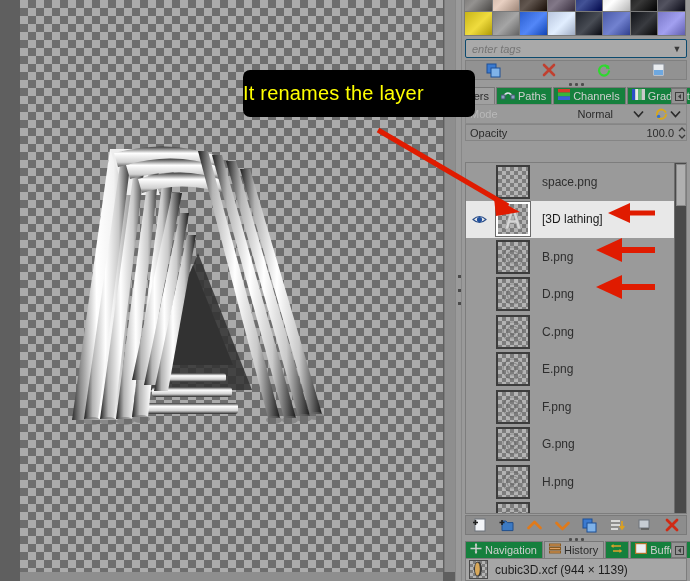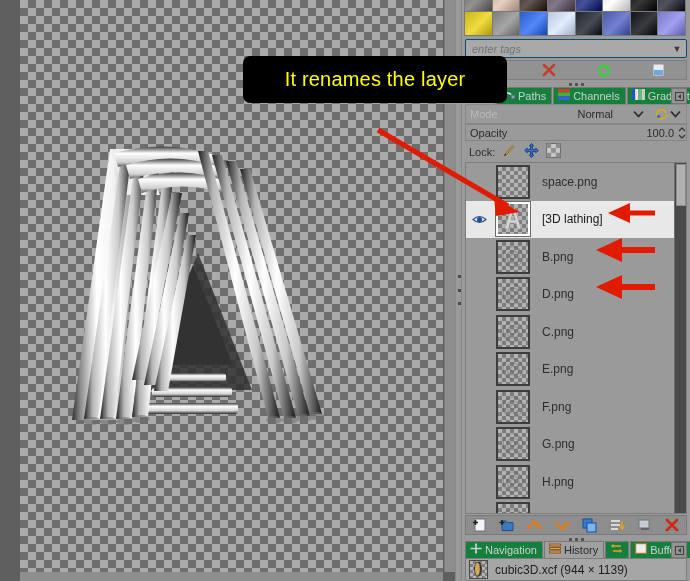--- a/index.html
+++ b/index.html
@@ -26,23 +26,23 @@
     background-size: 16px 16px;
     background-position: 0 0, 8px 8px;
     background-color: #ababab;
   }
   #canvas-art {
     position: absolute; left: 28px; top: 135px; width: 290px; height: 330px;
   }
 
   
   #callout {
-    position: absolute; left: 243px; top: 56px; width: 264px; height: 47px;
+    position: absolute; left: 243px; top: 70px; width: 232px; height: 47px;
     background: #000; border-radius: 7px;
-    display: flex; align-items: center; justify-content: center;
+    display: flex; align-items: center; justify-content: flex-start;
     color: #ffff00; font-size: 20px; letter-spacing: .2px;
     z-index: 40;
   }
 
   
   #arrow-layer { position: absolute; left:0; top:0; width:690px; height:581px; z-index: 45; pointer-events:none; }
 
   
   #dock {
     position: absolute; left: 462px; top: 0; width: 228px; height: 581px;
@@ -443,44 +443,20 @@
     <span id="opacity-label">Opacity</span>
     <span id="opacity-value">100.0</span>
     <span id="opacity-spin">
       <svg width="8" height="14" viewBox="0 0 8 14">
           <path d="M1 5 L4 2 L7 5" stroke="#3a3a3a" stroke-width="1.3" fill="none"></path>
           <path d="M1 9 L4 12 L7 9" stroke="#3a3a3a" stroke-width="1.3" fill="none"></path>
         </svg>
     </span>
   </div>
 
-  <div id="lock-row">
-    <span id="lock-label">Lock:</span>
-    <span>
-      <svg width="15" height="15" viewBox="0 0 15 15">
-          <path d="M2 13 L4.5 11.5 L12 3.5 L11 2.5 L3.5 10.5 Z" fill="#d4a23a" stroke="#8a6a1e"></path>
-          <path d="M2 13 L4.5 11.5 L3.5 10.5 Z" fill="#2a2a2a"></path>
-        </svg>
-    </span>
-    <span>
-      <svg width="15" height="15" viewBox="0 0 15 15">
-          <path d="M7.5 0.5 L9.6 3 H8.4 V6.4 H11.8 V5.2 L14.3 7.5 L11.8 9.8 V8.6 H8.4 V12 H9.6 L7.5 14.5 L5.4 12 H6.6 V8.6 H3.2 V9.8 L0.7 7.5 L3.2 5.2 V6.4 H6.6 V3 H5.4 Z" fill="#3a72c8" stroke="#1d4380"></path>
-        </svg>
-    </span>
-    <span>
-      <svg width="15" height="15" viewBox="0 0 15 15">
-          <rect x="0.5" y="0.5" width="14" height="14" fill="#c9c9c9" stroke="#6a6a6a"></rect>
-          <rect x="0.5" y="0.5" width="4.6" height="4.6" fill="#8d8d8d"></rect>
-          <rect x="9.8" y="0.5" width="4.6" height="4.6" fill="#8d8d8d"></rect>
-          <rect x="5.1" y="5.1" width="4.7" height="4.7" fill="#8d8d8d"></rect>
-          <rect x="0.5" y="9.8" width="4.6" height="4.6" fill="#8d8d8d"></rect>
-          <rect x="9.8" y="9.8" width="4.6" height="4.6" fill="#8d8d8d"></rect>
-        </svg>
-    </span>
-  </div>
 
   <div id="layer-list">
     <div id="layer-scroll-inner">
         <div class="layer-row">
           <span class="eye-cell"></span>
           <span class="thumb-cell">
             <span class="thumb"></span>
           </span>
           <span class="layer-name">space.png</span>
         </div>

